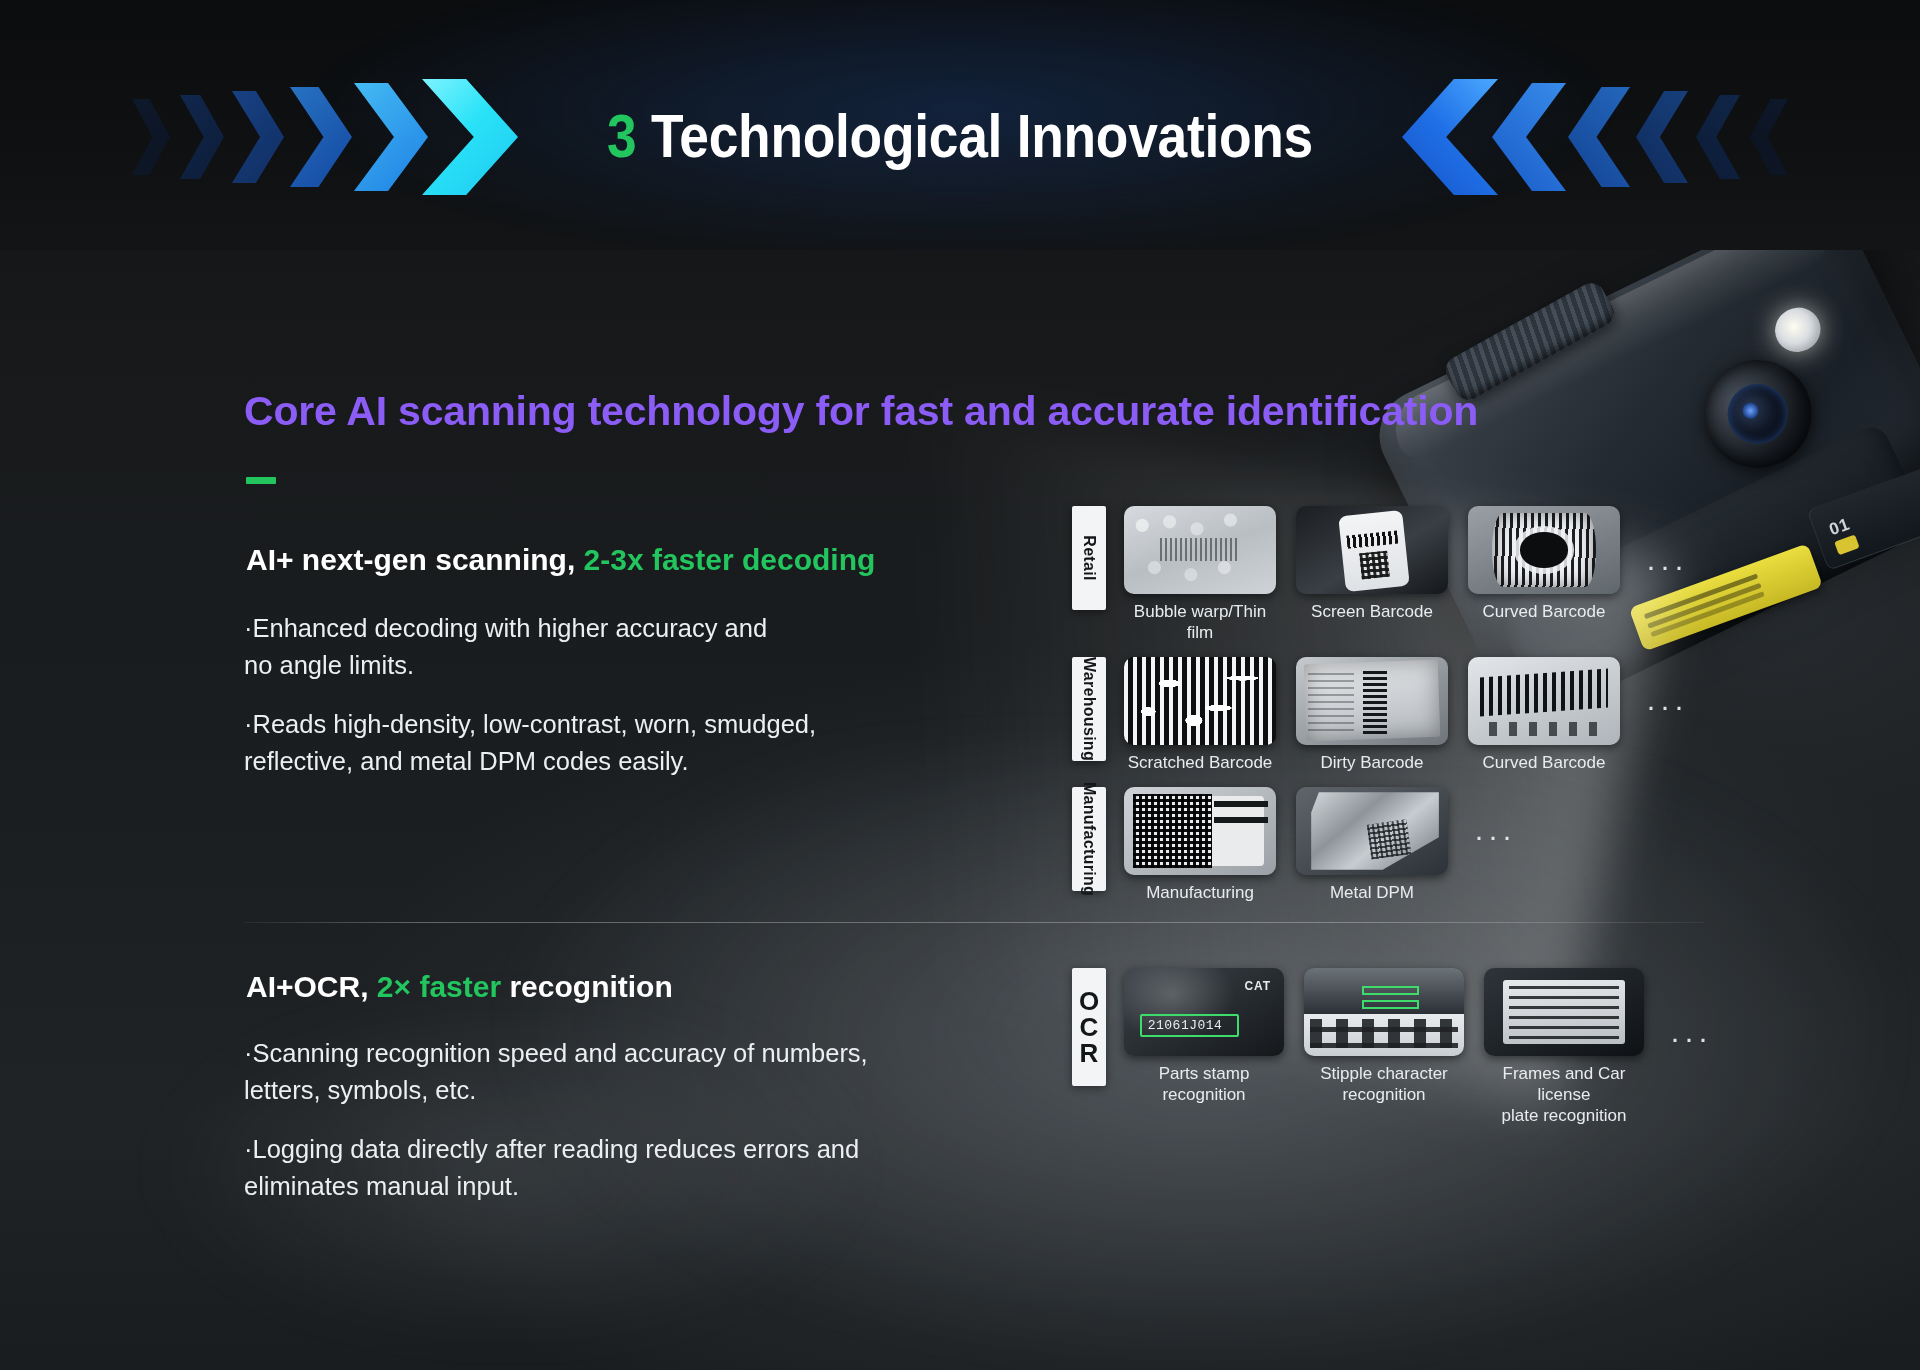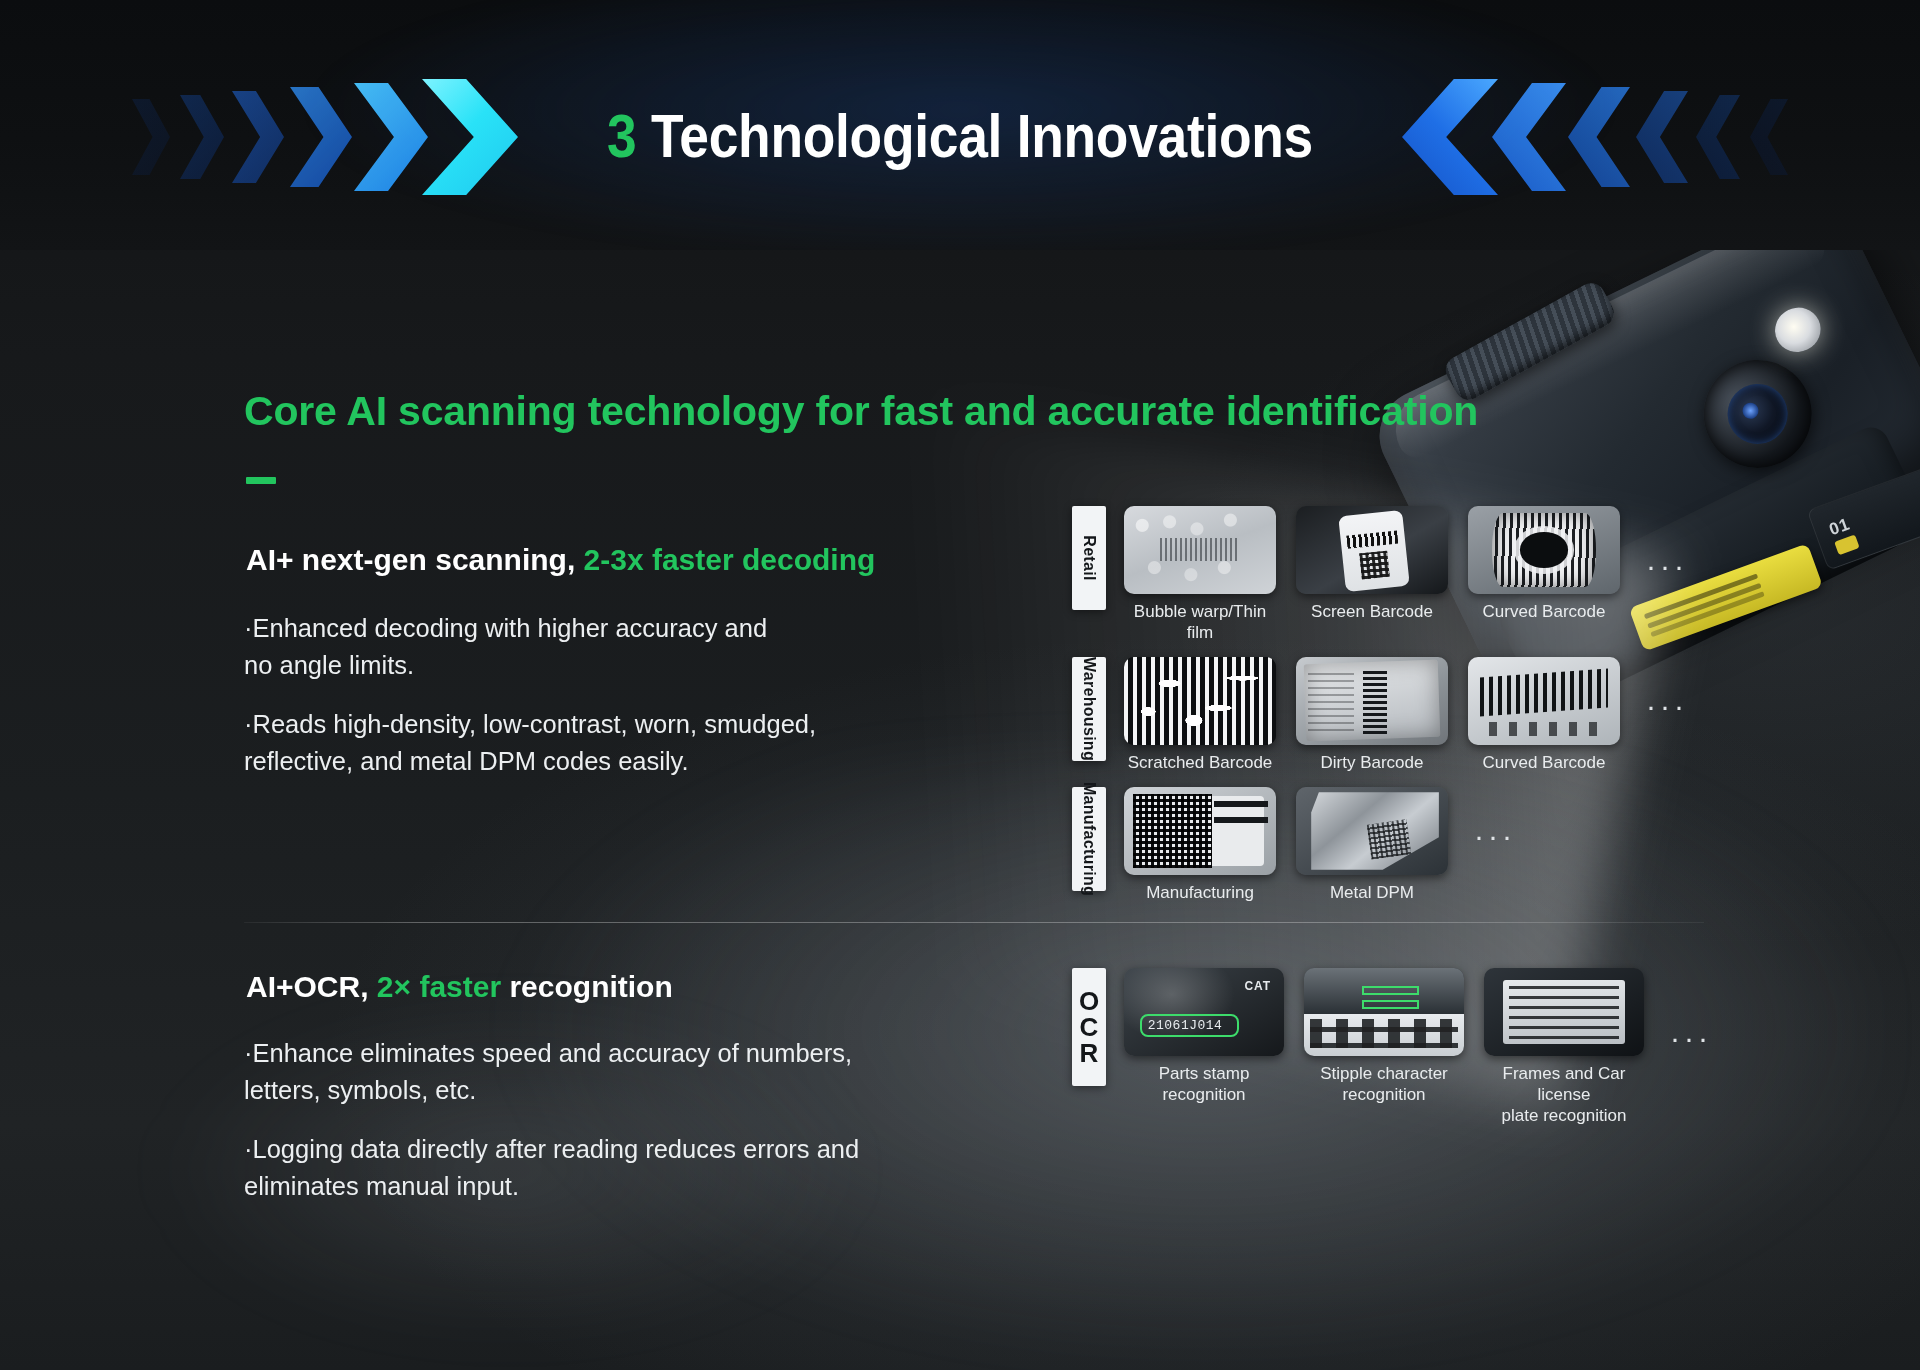--- a/index.html
+++ b/index.html
@@ -185,21 +185,21 @@
     position:absolute; left:60px; top:980px; width:900px; height:380px;
     background:radial-gradient(55% 60% at 50% 50%, rgba(200,210,220,.13), transparent 72%);
     filter:blur(34px); pointer-events:none;
   }
 
   
   .content { position:absolute; left:0; top:250px; width:1920px; height:1120px; }
 
   .page-title{
     position:absolute; left:244px; top:138px;
-    font-size:41px; font-weight:700; color:#22c55e; white-space:nowrap;
+    font-size:41px; font-weight:700; color:#8b5cf6; white-space:nowrap;
     letter-spacing:-.2px;
   }
   .accent-dash{
     position:absolute; left:246px; top:227px;
     width:30px; height:7px; background:#22c55e; border-radius:1px;
   }
 
   .sec-head{
     position:absolute; left:246px;
     font-size:30px; font-weight:700; color:#fff; white-space:nowrap;
@@ -390,21 +390,21 @@
       repeating-linear-gradient(0deg,#2b2f33 0 2px,transparent 2px 5px);
     background-blend-mode:multiply; opacity:.85; transform:rotate(-8deg);
   }
   .t-stamp{ background:linear-gradient(150deg,#3c4349,#15181b); }
   .t-stamp .surf{
     position:absolute; inset:0;
     background:radial-gradient(60% 80% at 30% 30%, rgba(255,255,255,.22), transparent 65%);
   }
   .t-stamp .box{
     position:absolute; left:10%; top:52%; width:62%; height:26%;
-    border:2px solid #3ddc6b; border-radius:8px;text-align:right;
+    border:2px solid #3ddc6b; border-radius:2px;text-align:right;
   }
   .t-stamp .box i{
     position:absolute; left:6%; top:14%; color:#e8ecef; font-style:normal;
     font-size:13px; letter-spacing:.5px; font-family:"Liberation Mono", monospace;
   }
   .t-stamp .cat{
     position:absolute; right:8%; top:12%; color:#e6eaed;
     font-size:12px; font-weight:700; letter-spacing:1px;
   }
   .t-stipple{ background:linear-gradient(160deg,#3a4046,#14171a); }
@@ -517,21 +517,21 @@
     </div>
 
     <div class="divider"></div>
 
     <div class="sec-head sec2-head">
       <span>AI+OCR, </span><span class="hl">2× faster</span><span> recognition</span>
     </div>
 
     <div class="bullets sec2-bullets">
       <div class="bullet">
-        <span class="ln">·Enhance eliminates speed and accuracy of numbers,</span>
+        <span class="ln">·Scanning recognition speed and accuracy of numbers,</span>
         <span class="ln">letters, symbols, etc.</span>
       </div>
       <div class="bullet">
         <span class="ln">·Logging data directly after reading reduces errors and</span>
         <span class="ln">eliminates manual input.</span>
       </div>
     </div>
 
     <div class="grid-block grid-barcode">
 

